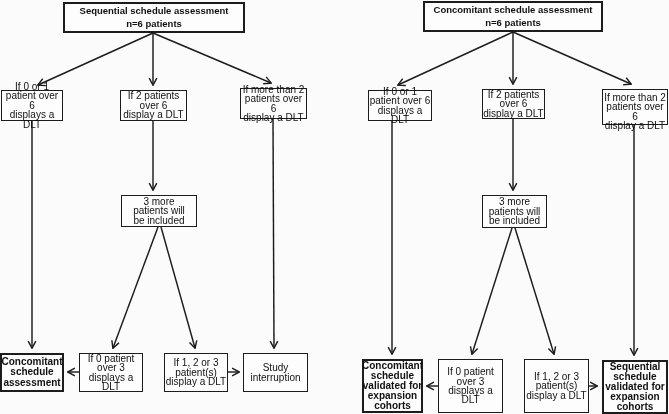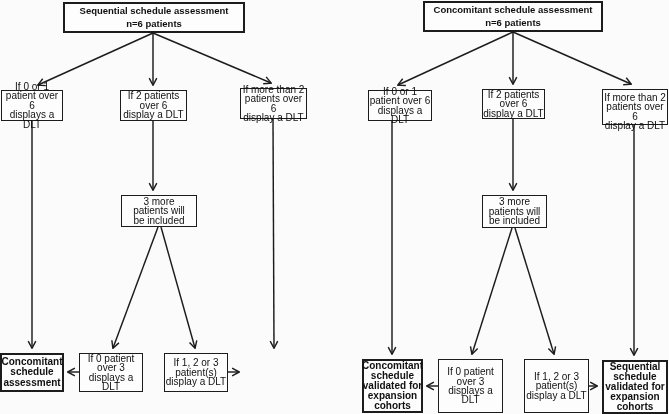--- a/index.html
+++ b/index.html
@@ -94,20 +94,22 @@
 be included</div>
   <div class="box heavy" id="l-b1">Concomitant
 schedule
 assessment</div>
   <div class="box" id="l-b2">If 0 patient
 over 3
 displays a DLT</div>
   <div class="box" id="l-b3">If 1, 2 or 3
 patient(s)
 display a DLT</div>
+  <div class="box" id="l-b4">Study
+interruption</div>
 
   <div class="box root" id="r-root">Concomitant schedule assessment
 n=6 patients</div>
   <div class="box" id="r-c1">If 0 or 1
 patient over 6
 displays a DLT</div>
   <div class="box" id="r-c2">If 2 patients
 over 6
 display a DLT</div>
   <div class="box top-pad" id="r-c3">If more than 2

